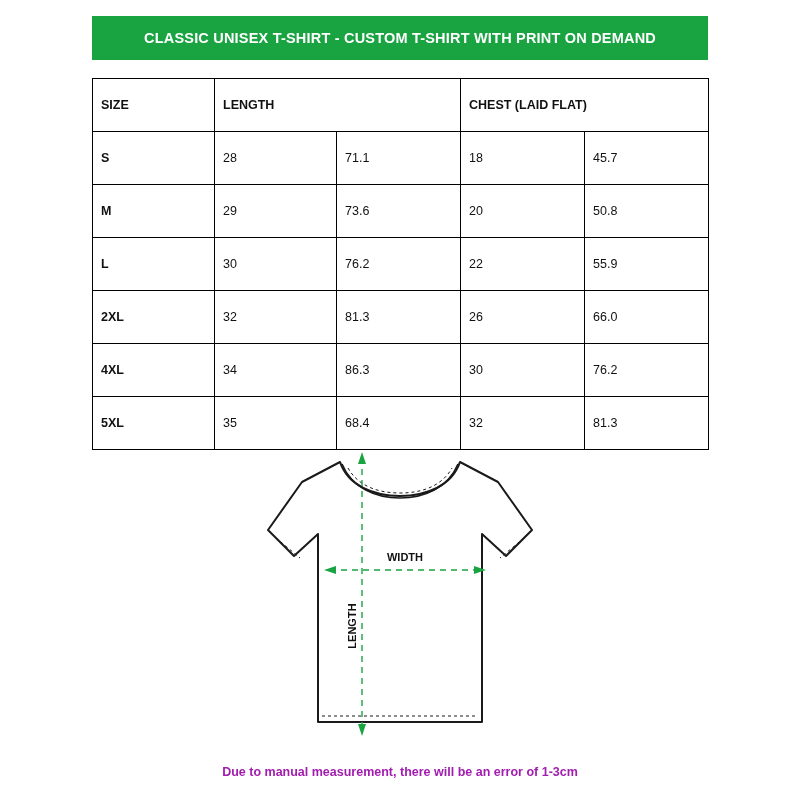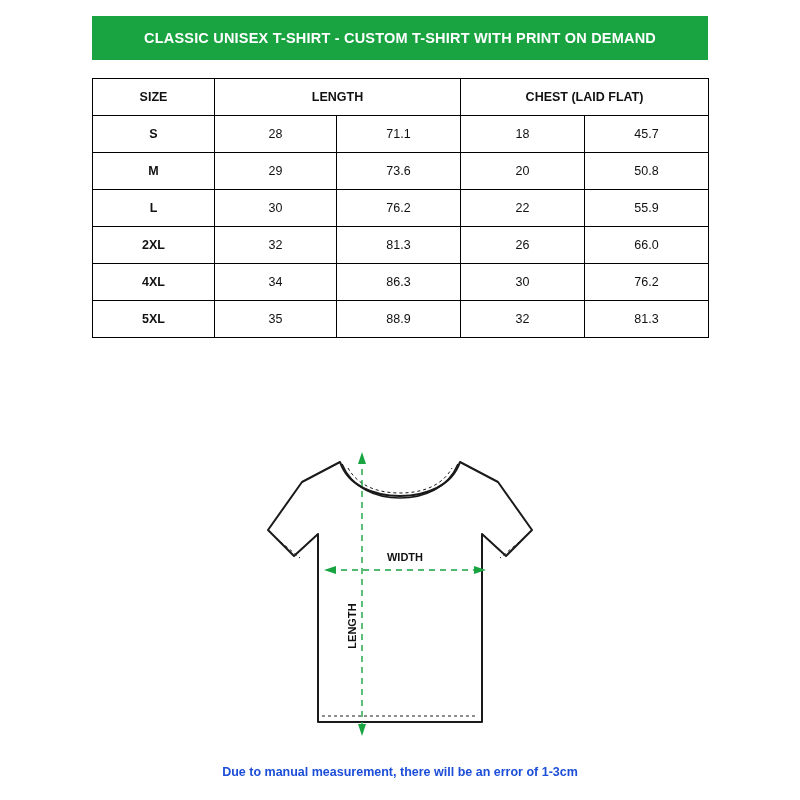--- a/index.html
+++ b/index.html
@@ -46,22 +46,22 @@
     top: 78px;
     width: 616px;
     border-collapse: collapse;
     table-layout: fixed;
   }
   table.size-table th,
   table.size-table td {
     border: 1px solid #000000;
     height: 36px;
     font-size: 12.5px;
-    text-align: center;
-    padding: 0;
+    text-align: left;
+    padding: 8px;
   }
   table.size-table th {
     font-weight: bold;
     font-size: 12.5px;
   }
   col.c-size { width: 122px; }
   col.c-len1 { width: 122px; }
   col.c-len2 { width: 124px; }
   col.c-ch1  { width: 124px; }
   col.c-ch2  { width: 124px; }
@@ -72,21 +72,21 @@
     top: 430px;
     width: 340px;
     height: 320px;
   }
   .note {
     position: absolute;
     left: 0;
     right: 0;
     top: 765px;
     text-align: center;
-    color: #1d4ed8;
+    color: #a21caf;
     font-size: 12.5px;
     font-weight: bold;
   }
 </style>
 </head>
 <body>
 
 <div class="page">
 
   <div class="header-bar">
@@ -140,21 +140,21 @@
       <tr>
         <td class="size-cell">4XL</td>
         <td>34</td>
         <td>86.3</td>
         <td>30</td>
         <td>76.2</td>
       </tr>
       <tr>
         <td class="size-cell">5XL</td>
         <td>35</td>
-        <td>88.9</td>
+        <td>68.4</td>
         <td>32</td>
         <td>81.3</td>
       </tr>
     </tbody>
   </table>
 
   <div class="shirt-wrap">
     <svg width="340" height="320" viewBox="0 0 340 320" xmlns="http://www.w3.org/2000/svg">
 
       <path d="M110 32 L72 52 L38 100 L64 126 L88 104 L88 292 L252 292 L252 104 L276 126 L302 100 L268 52 L230 32

